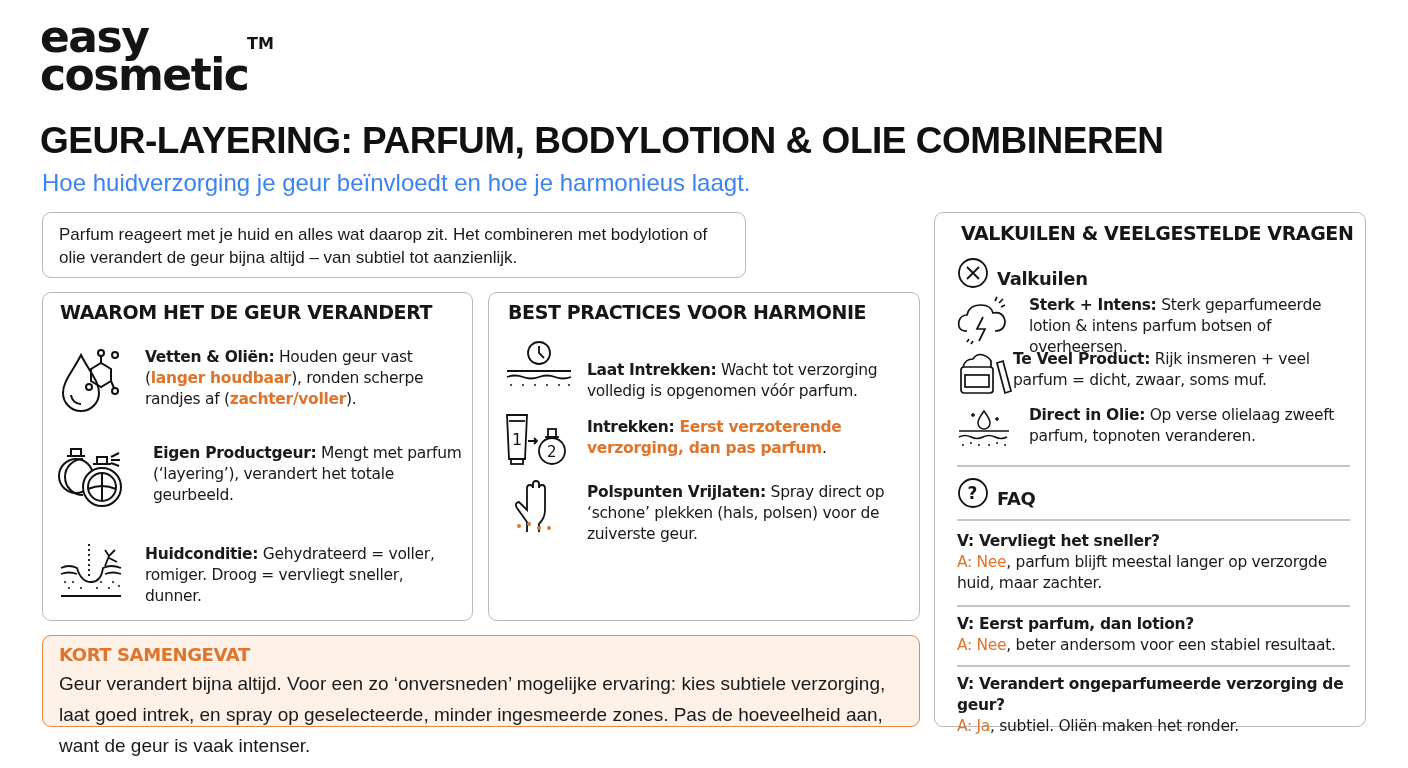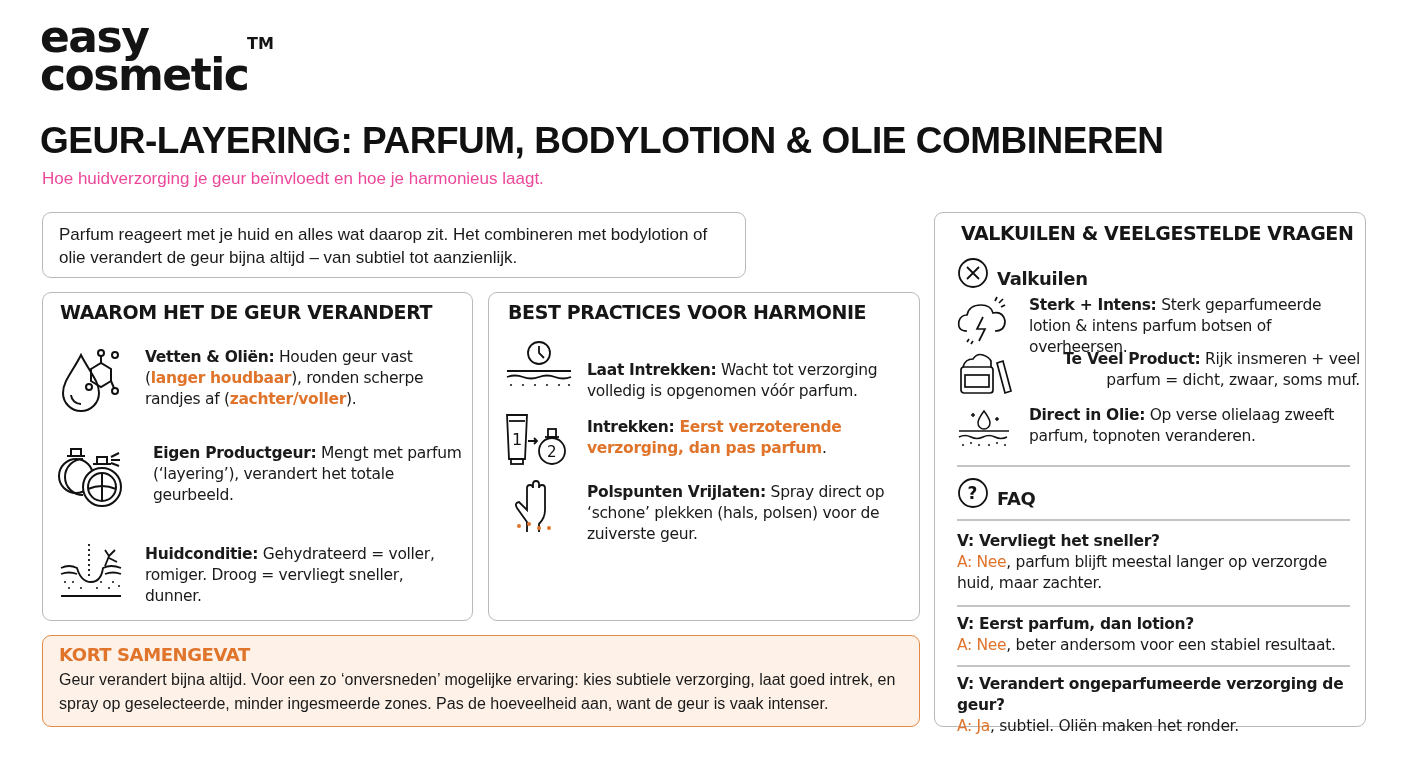--- a/index.html
+++ b/index.html
@@ -4,40 +4,40 @@
 <style>
   * { box-sizing: border-box; margin: 0; padding: 0; }
   html, body { width: 1408px; height: 768px; background: #ffffff; overflow: hidden; }
   body { position: relative; font-family: "Liberation Sans", sans-serif; color: #1a1a1a; }
 
   .logo { position: absolute; left: 40px; top: 18px; line-height: 0.86; }
   .logo-line { display: block; font-family: "DejaVu Sans", sans-serif; font-weight: bold; font-size: 44px; letter-spacing: -1.5px; color: #141414; }
   .logo-tm { position: absolute; left: 247px; top: 34px; font-size: 16px; font-weight: bold; font-family: "DejaVu Sans", sans-serif; color:#141414; }
 
   .main-title { position: absolute; left: 40px; top: 120px; font-family: "Liberation Sans", sans-serif; font-weight: bold; font-size: 37px; letter-spacing: -0.5px; color: #111; white-space: nowrap; transform: scaleX(1.0); }
-  .subtitle { position: absolute; left: 42px; top: 169px; font-size: 17px; color: #ec4899; white-space: nowrap; }
+  .subtitle { position: absolute; left: 42px; top: 169px; font-size: 24px; color: #3b82f6; white-space: nowrap; }
 
   .box { position: absolute; border: 1.5px solid #b9b9b9; border-radius: 9px; background: #fff; }
   .intro { left: 42px; top: 212px; width: 704px; height: 66px; padding: 10px 16px; font-size: 17px; line-height: 23px; }
   .left { left: 42px; top: 292px; width: 431px; height: 329px; }
   .mid { left: 488px; top: 292px; width: 432px; height: 329px; }
   .summary { left: 42px; top: 635px; width: 878px; height: 92px; background: #fdf1e8; border: 1.5px solid #e58a45; padding: 8px 16px; }
   .right { left: 934px; top: 212px; width: 432px; height: 515px; }
 
   .box-title { position: absolute; left: 17px; top: 8px; font-family: "DejaVu Sans", sans-serif; font-weight: bold; font-size: 19px; letter-spacing: -0.4px; color: #161616; white-space: nowrap; }
 
   .item { position: absolute; display: flex; align-items: flex-start; }
   .item .ic { width: 70px; height: 70px; flex: 0 0 70px; }
   .item .txt { font-family: "DejaVu Sans", sans-serif; font-size: 15.5px; line-height: 21px; color: #1a1a1a; letter-spacing: -0.3px; }
   .item .txt b { font-weight: bold; }
   .orange { color: #e0742b; font-weight: bold; }
   .orange-n { color: #e0742b; }
 
   .sum-title { font-family: "DejaVu Sans", sans-serif; font-weight: bold; font-size: 18px; color: #e0742b; letter-spacing: -0.4px; }
-  .sum-text { font-size: 16px; line-height: 24px; color: #1a1a1a; margin-top: 3px; }
+  .sum-text { font-size: 19px; line-height: 31px; color: #1a1a1a; margin-top: 3px; }
 
   .sub-head { position: absolute; display: flex; align-items: flex-end; font-family: "DejaVu Sans", sans-serif; font-weight: bold; font-size: 18px; letter-spacing: -0.3px; }
   .sub-head svg { margin-right: 8px; }
 
   .divider { position: absolute; left: 22px; width: 393px; height: 1.5px; background: #c4c4c4; }
 
   .faq { position: absolute; left: 22px; width: 400px; font-family: "DejaVu Sans", sans-serif; font-size: 15.5px; line-height: 21px; letter-spacing: -0.3px; }
   .faq .q { font-weight: bold; }
 </style>
 </head>
@@ -209,21 +209,21 @@
     </div>
   </div>
 
   <div class="item" style="left:20px; top:136px; width:405px;">
     <svg class="ic" style="width:58px;height:50px;flex:0 0 58px;" viewBox="0 0 58 50" fill="none" stroke="#111" stroke-width="1.7">
       <path d="M8 18 q2 -8 10 -8 q4 -6 10 -4 q6 2 8 6 v6"></path>
       <rect x="6" y="18" width="32" height="26" rx="3"></rect>
       <rect x="10" y="26" width="24" height="12"></rect>
       <path d="M42 14 l6 -2 l8 30 l-6 2 Z"></path>
     </svg>
-    <div class="txt" style="margin-top:0px;text-align:right;">
+    <div class="txt" style="margin-top:0px;">
       <b>Te Veel Product:</b><span> Rijk insmeren + veel parfum = dicht, zwaar, soms muf.</span>
     </div>
   </div>
 
   <div class="item" style="left:20px; top:192px; width:405px;">
     <svg class="ic" style="width:58px;height:50px;flex:0 0 58px;" viewBox="0 0 58 50" fill="none" stroke="#111" stroke-width="1.5">
       <path d="M29 6 q-6 8 -6 12 a6 6 0 0 0 12 0 q0 -4 -6 -12 Z"></path>
       <path d="M16 10 h4 M18 8 v4 M40 14 h4 M42 12 v4"></path>
       <line x1="4" y1="26" x2="54" y2="26"></line>
       <path d="M4 32 q6 -3 12 0 q6 3 12 0 q6 -3 12 0 q6 3 12 0"></path>

